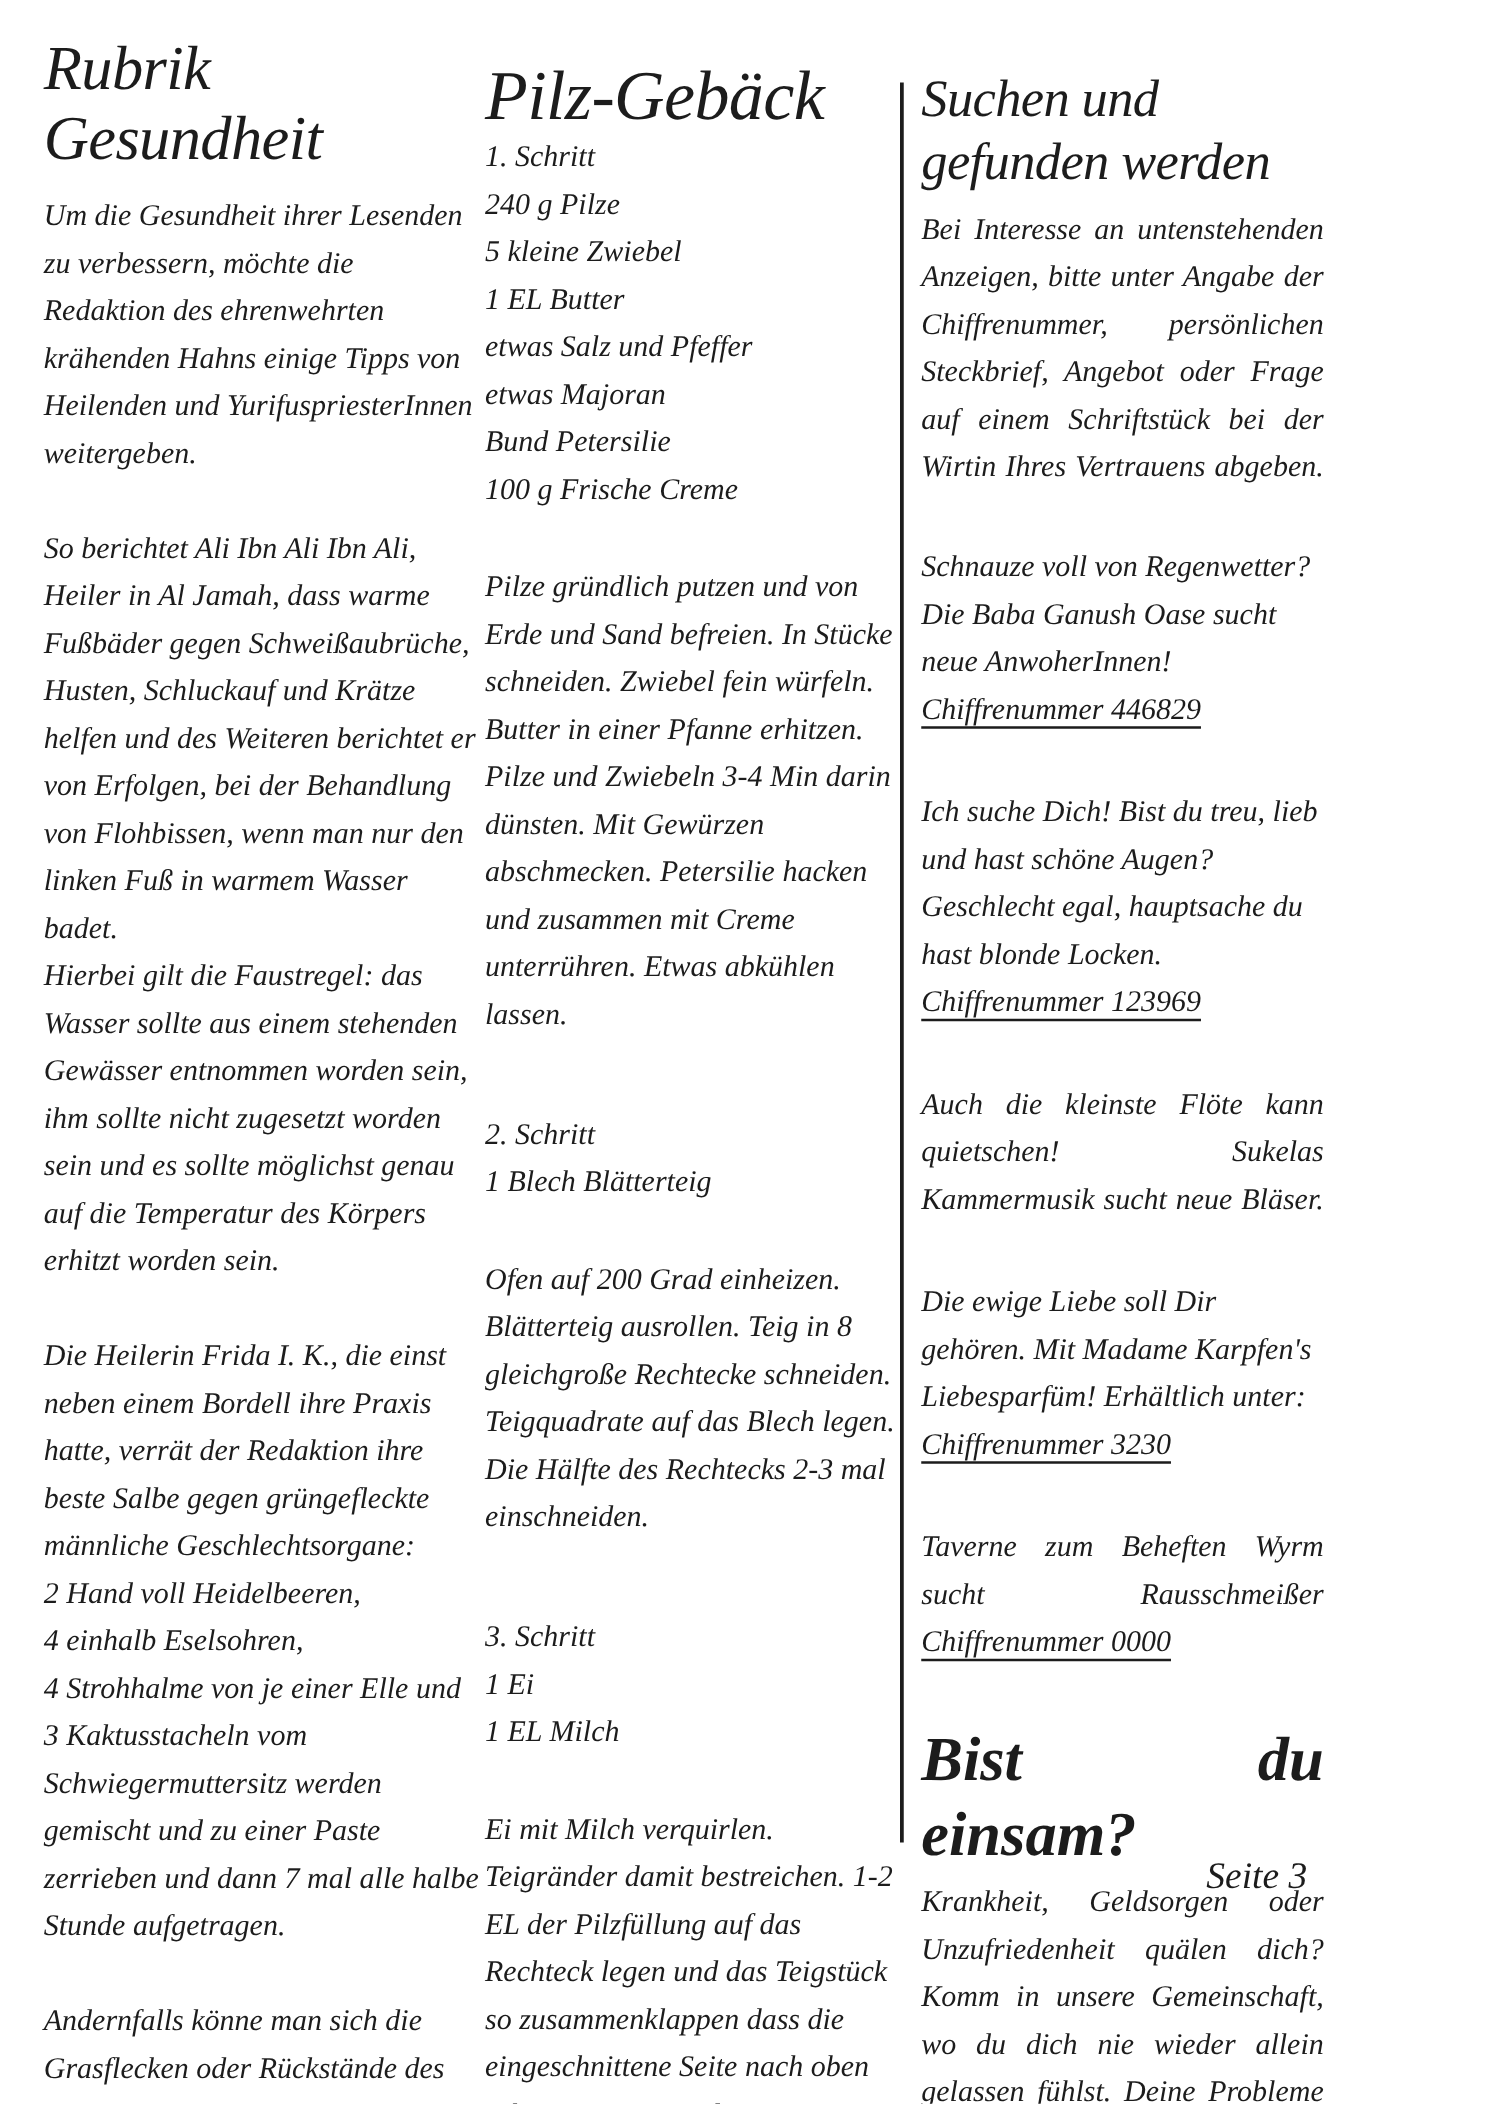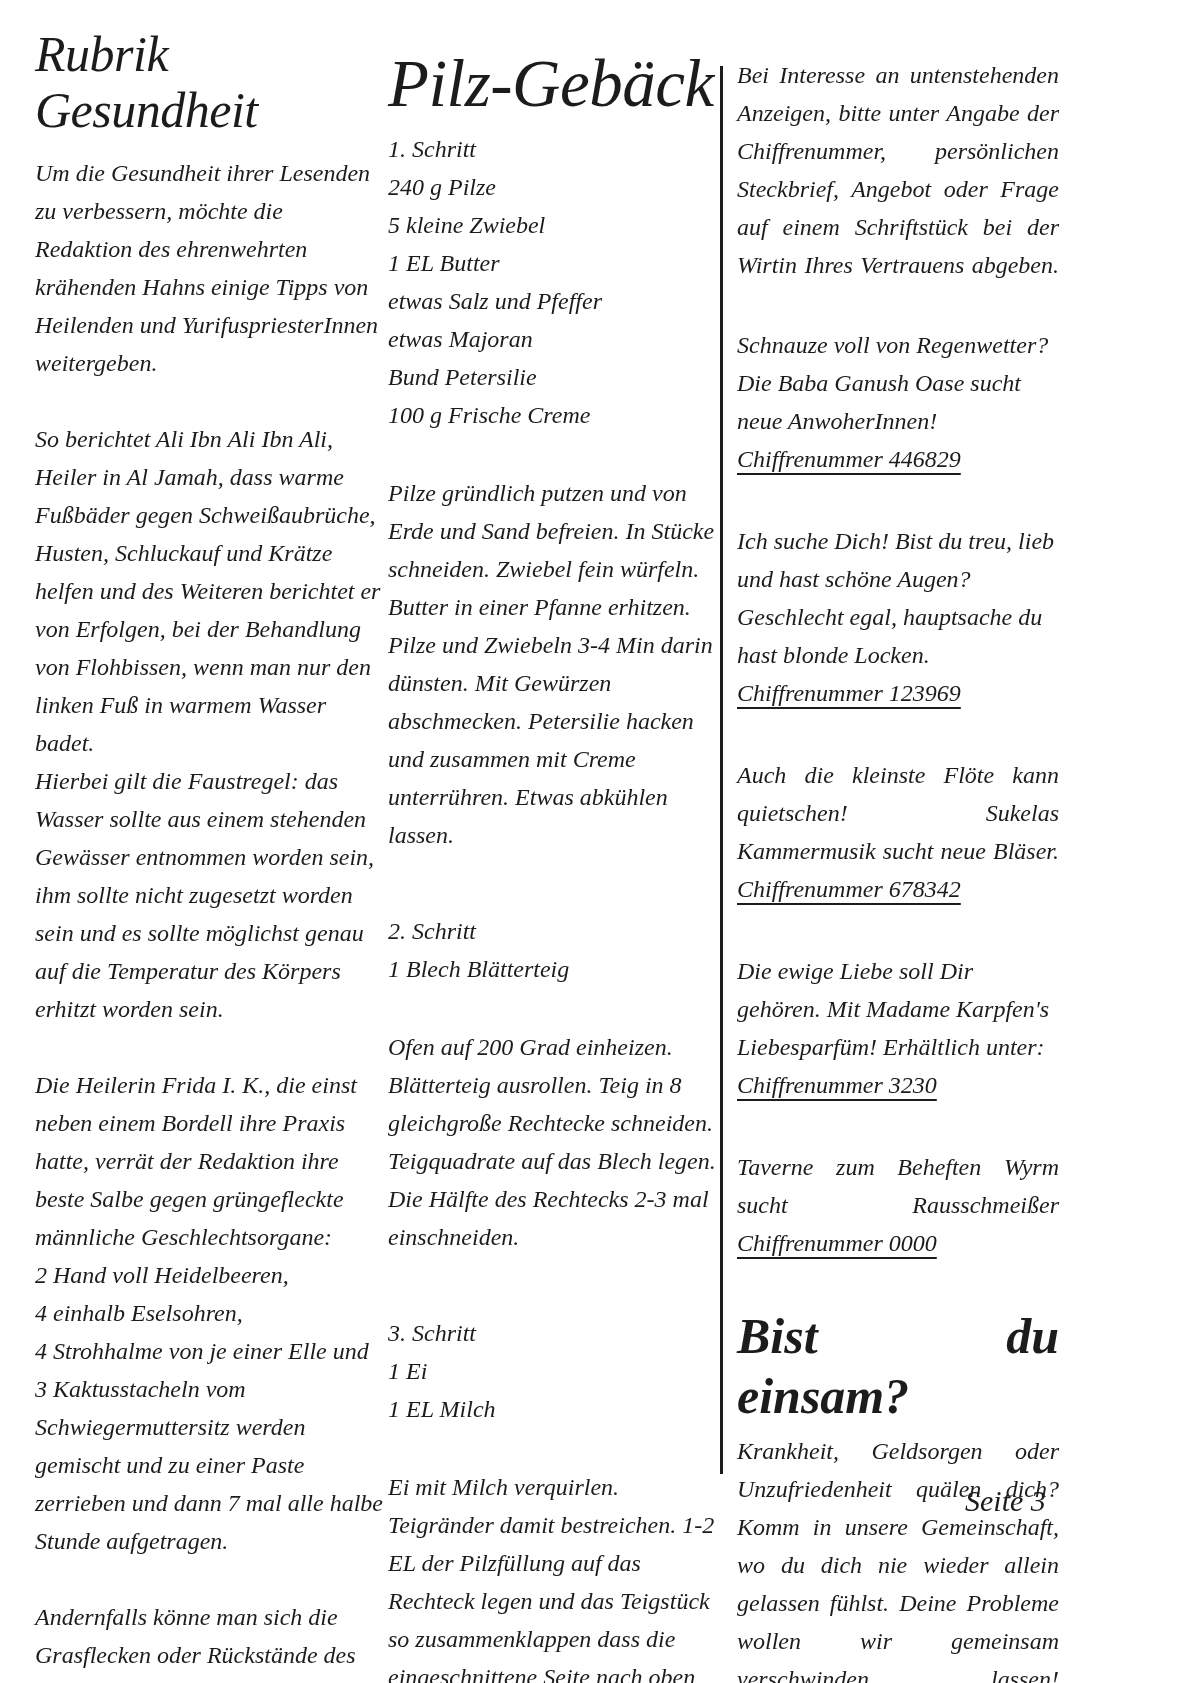--- a/index.html
+++ b/index.html
@@ -23,21 +23,21 @@
     left: 720px; top: 66px;
     width: 3px; height: 1408px;
     background: #1c1c1c;
   }
 
   h1 {
     font-weight: 400;
     letter-spacing: -0.5px;
   }
   .col-left h1  { font-size: 50px; line-height: 1.12; margin-bottom: 16px; }
-  .col-mid h1   { font-size: 67px; line-height: 1.05; margin-bottom: 12px; }
+  .col-mid h1   { font-size: 56px; line-height: 1.05; margin-bottom: 0; }
   .col-right h1 { font-size: 42px; line-height: 1.18; margin-bottom: 10px; }
 
   .bt { font-size: 24px; line-height: 38px; }
   .gap { margin-bottom: 38px; }
 
   
   .step { margin-bottom: 58px; }
   .step-last { margin-bottom: 40px; }
   .instructions { margin-top: 40px; }
 
@@ -108,35 +108,35 @@
     <div class="bt">1 Ei</div>
     <div class="bt">1 EL Milch</div>
     <p class="bt instructions">Ei mit Milch verquirlen. Teigränder damit bestreichen. 1-2 EL der Pilzfüllung auf das Rechteck legen und das Teigstück so zusammenklappen dass die eingeschnittene Seite nach oben schaut. Seiten mit dem Finger verschließen. Oberfläche mit Ei bestreichen. 20 Minuten im vorgeheizten Ofen backen. Am besten noch warm mit einem Blattsalat servieren.</p>
   </div>
 
 </section>
 
 <div class="divider"></div>
 
 <section class="col col-right">
+  <h1>Suchen und gefunden werden</h1>
   <p class="bt intro justify-all">Bei Interesse an untenstehenden Anzeigen, bitte unter Angabe der Chiffrenummer, persönlichen Steckbrief, Angebot oder Frage auf einem Schriftstück bei der Wirtin Ihres Vertrauens abgeben.</p>
 
   <div class="ad">
     <p class="bt">Schnauze voll von Regenwetter? Die Baba Ganush Oase sucht neue AnwoherInnen!</p>
     <p class="bt chiffre"><span>Chiffrenummer 446829</span></p>
   </div>
 
   <div class="ad">
     <p class="bt">Ich suche Dich! Bist du treu, lieb und hast schöne Augen? Geschlecht egal, hauptsache du hast blonde Locken.</p>
     <p class="bt chiffre"><span>Chiffrenummer 123969</span></p>
   </div>
 
   <div class="ad">
     <p class="bt justify-all">Auch die kleinste Flöte kann quietschen! Sukelas Kammermusik sucht neue Bläser.</p>
-    <p class="bt chiffre"><span>Chiffrenummer 678342</span></p>
   </div>
 
   <div class="ad">
     <p class="bt">Die ewige Liebe soll Dir gehören. Mit Madame Karpfen's Liebesparfüm! Erhältlich unter:</p>
     <p class="bt chiffre"><span>Chiffrenummer 3230</span></p>
   </div>
 
   <div class="ad">
     <p class="bt justify-all">Taverne zum Beheften Wyrm sucht Rausschmeißer</p>
     <p class="bt chiffre"><span>Chiffrenummer 0000</span></p>

